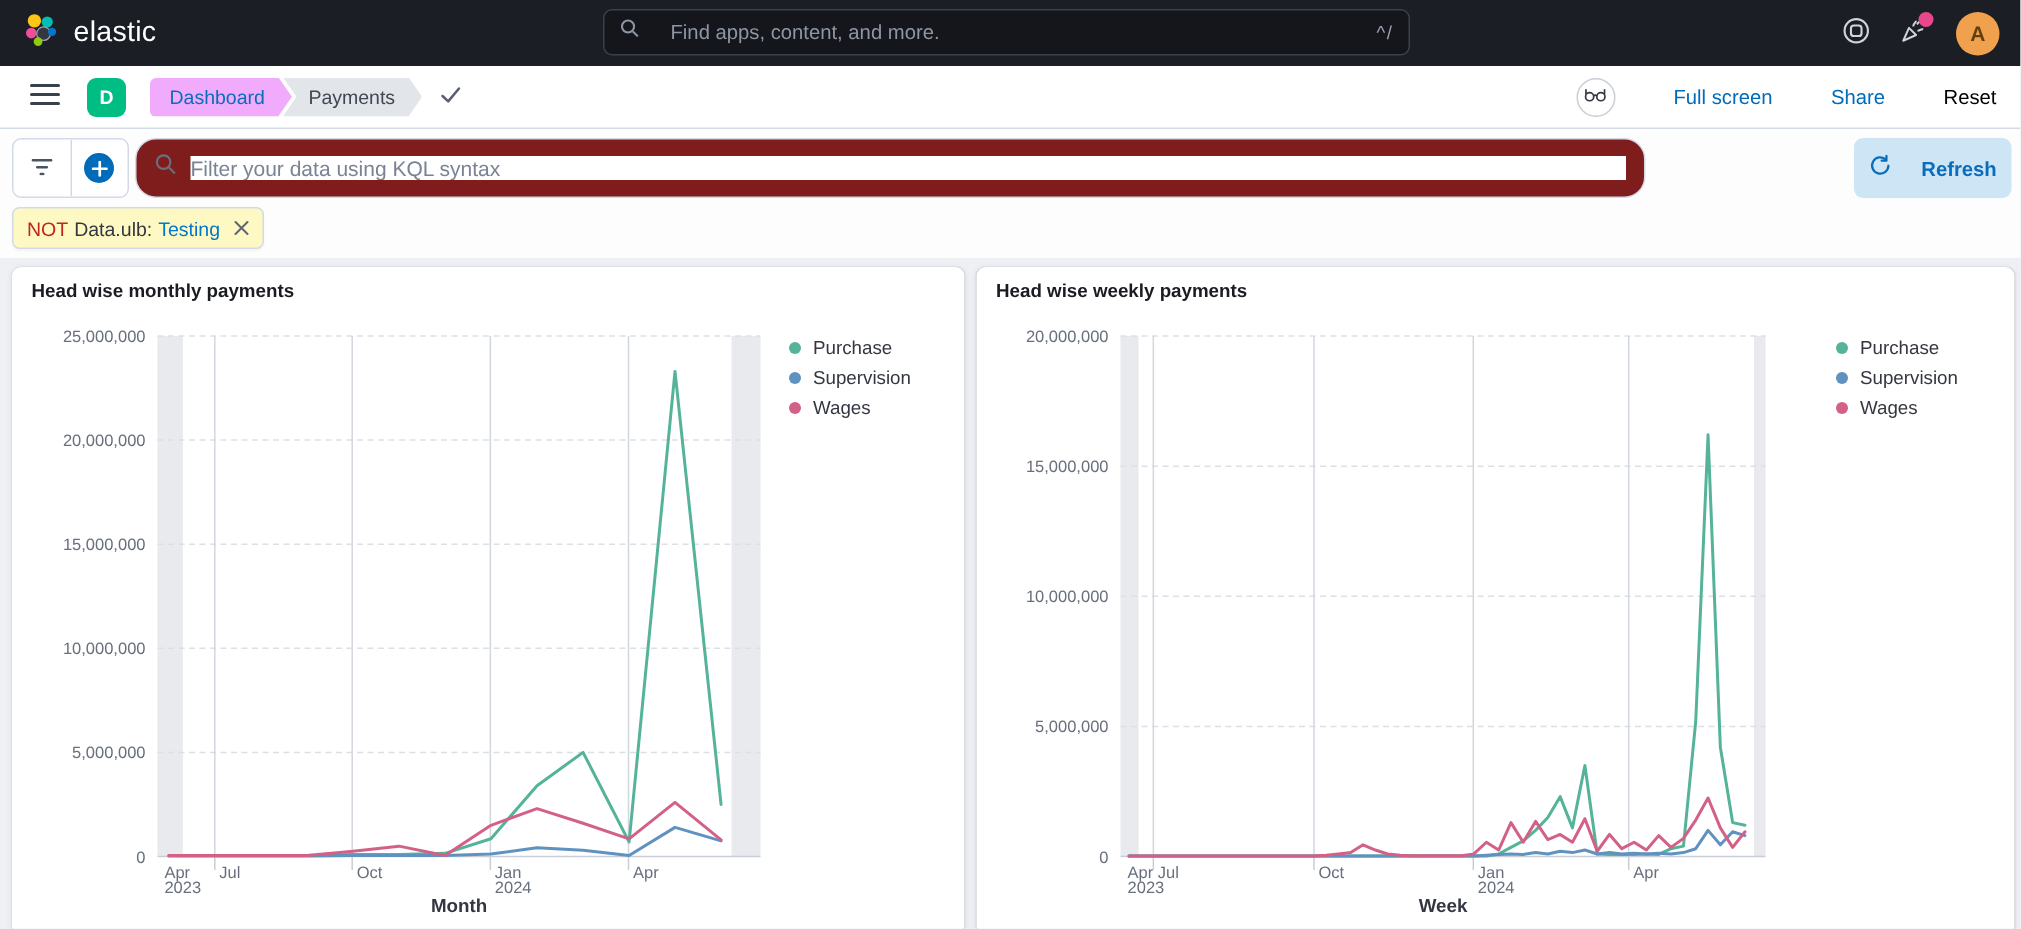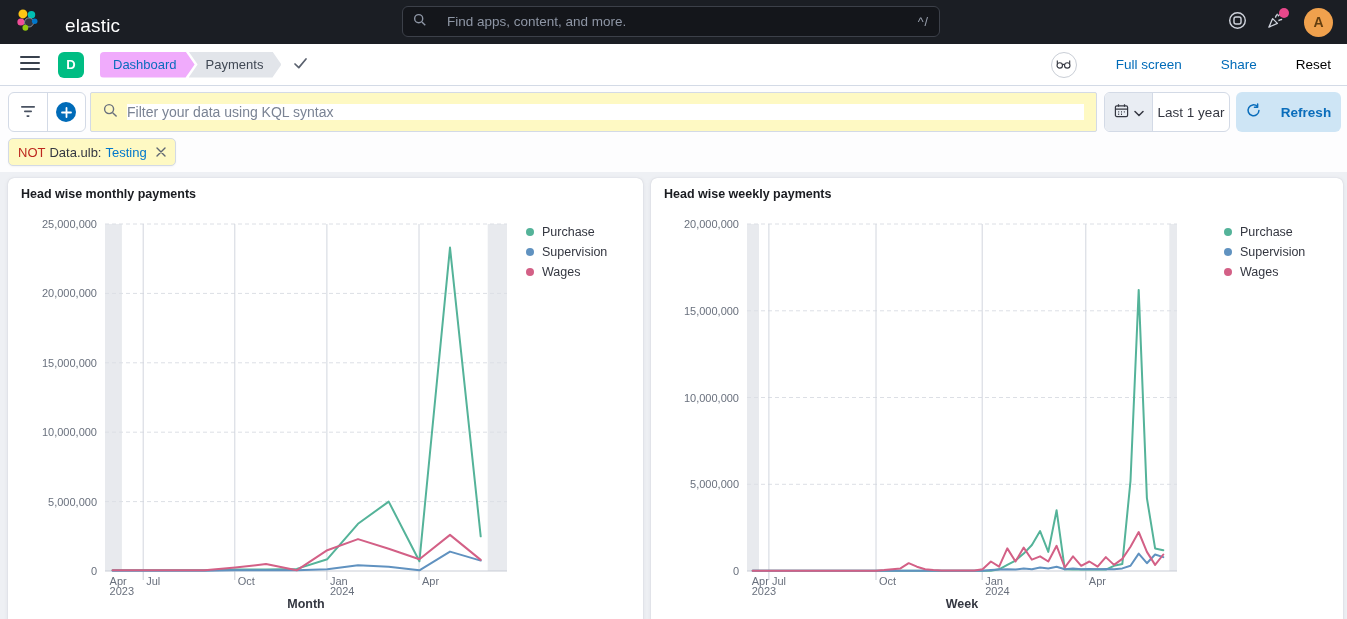--- a/index.html
+++ b/index.html
@@ -1,21 +1,21 @@
 <!DOCTYPE html>
 <html><head>
 <meta charset="utf-8">
 <style>
   *{box-sizing:border-box;margin:0;padding:0}
   html,body{width:1347px;height:619px;overflow:hidden}
   body{position:relative;font-family:"Liberation Sans",sans-serif;background:#eef0f4;-webkit-font-smoothing:antialiased}
 
   
   .hdr{position:absolute;left:0;top:0;width:1347px;height:44px;background:#1b1e24;display:flex;align-items:center;padding:0 14px;z-index:30}
-  .brand{display:flex;align-items:flex-end;gap:25px}
+  .brand{display:flex;align-items:center;gap:9px}
   .brand .word{color:#ffffff;font-size:19px;font-weight:400;letter-spacing:.2px}
   .hdr-search{position:absolute;left:402px;top:6px;width:538px;height:31px;background:#14161b;border:1px solid #3c4049;border-radius:6px;display:flex;align-items:center;padding:0 10px;gap:20px}
   .hdr-search input{flex:1;background:transparent;border:none;outline:none;color:#dfe3ea;font-size:13.5px;font-family:"Liberation Sans",sans-serif}
   .hdr-search input::placeholder{color:#8e96a5}
   .kbd-hint{color:#9aa1af;font-size:12.5px;letter-spacing:1px}
   .hdr-right{position:absolute;right:14px;top:0;height:44px;display:flex;align-items:center;gap:19px}
   .icon-btn{background:none;border:none;cursor:pointer;position:relative;display:flex;align-items:center;justify-content:center}
   .notif-dot{position:absolute;top:-3px;right:-4px;width:10px;height:10px;border-radius:50%;background:#e8488b}
   .avatar{width:29px;height:29px;border-radius:50%;background:#f0a14d;color:#643f10;font-size:14px;font-weight:bold;display:flex;align-items:center;justify-content:center;border:none;cursor:pointer}
 
@@ -32,21 +32,21 @@
   .glasses-badge{width:26px;height:26px;border-radius:50%;background:#fff;border:1px solid #c9ced6;display:flex;align-items:center;justify-content:center}
   .nav-link{background:none;border:none;color:#006bb8;font-size:13.5px;cursor:pointer;font-family:"Liberation Sans",sans-serif}
   .nav-link.disabled{color:#000000;cursor:default}
 
   
   .querybar{position:absolute;left:0;top:86px;width:1347px;height:86px;background:#fdfdfe;z-index:10}
   .btn-group{position:absolute;left:8px;top:6px;width:78px;height:40px;background:#fff;border:1px solid #d3dae6;border-radius:6px;display:flex;overflow:hidden}
   .btn-group .cell{flex:1;display:flex;align-items:center;justify-content:center;background:none;border:none;cursor:pointer}
   .btn-group .cell + .cell{border-left:1px solid #d3dae6}
   .plus-circle{width:20px;height:20px;border-radius:50%;background:#006bb8;color:#fff;display:flex;align-items:center;justify-content:center;font-size:15px;line-height:1}
-  .kql{position:absolute;left:90px;top:6px;width:1007px;height:40px;background:#fef9c3;border:1px solid #d3dae6;border-radius:2px;display:flex;align-items:center;padding:0 12px;gap:9px}
+  .kql{position:absolute;left:90px;top:6px;width:1007px;height:40px;background:#7f1d1d;border:1px solid #d3dae6;border-radius:14px;display:flex;align-items:center;padding:0 12px;gap:9px}
   .kql input{flex:1;border:none;outline:none;font-size:14px;color:#343741;font-family:"Liberation Sans",sans-serif}
   .kql input::placeholder{color:#7a8394}
   .datepicker{position:absolute;left:1104px;top:6px;width:126px;height:40px;border:1px solid #d3dae6;border-radius:6px;display:flex;overflow:hidden;background:#fff}
   .datepicker .cal-seg{width:48px;background:#e9edf3;border:none;border-right:1px solid #d3dae6;display:flex;align-items:center;justify-content:center;gap:5px;cursor:pointer}
   .datepicker .range-seg{flex:1;background:none;border:none;font-size:13.5px;color:#343741;cursor:pointer;font-family:"Liberation Sans",sans-serif}
   .refresh-btn{position:absolute;left:1236px;top:6px;width:105px;height:40px;background:#cee5f5;border:none;border-radius:6px;color:#0a6dbb;font-size:13.5px;font-weight:bold;display:flex;align-items:center;justify-content:center;gap:20px;cursor:pointer;font-family:"Liberation Sans",sans-serif}
   .pill{position:absolute;left:8px;top:52px;height:28px;background:#fef9c3;border:1px solid #d3dae6;border-radius:5px;display:flex;align-items:center;padding:0 9px;gap:4px;font-size:13px;cursor:pointer;box-shadow:0 1px 2px rgba(0,0,0,.04)}
   .pill .neg{color:#bd271e}
   .pill .fld{color:#343741}
   .pill .val{color:#0077cc}
@@ -183,39 +183,20 @@
   <div class="kql">
     <span>
       <svg width="15" height="15" viewBox="0 0 16 16" fill="none" stroke="#69707d" stroke-width="1.5">
         <circle cx="6.5" cy="6.5" r="4.8"></circle>
           <path d="M10.3 10.3 L14.5 14.5"></path>
       </svg>
     </span>
     <input placeholder="Filter your data using KQL syntax" style="">
   </div>
 
-  <div class="datepicker">
-    <button class="cal-seg">
-      <span>
-        <svg width="15" height="15" viewBox="0 0 16 16" fill="none" stroke="#343741" stroke-width="1.3">
-          <rect x="1.5" y="3" width="13" height="11.5" rx="1.5"></rect>
-            <path d="M1.5 6.5 H14.5"></path>
-            <path d="M4.8 1.2 V4"></path>
-            <path d="M11.2 1.2 V4"></path>
-          <path d="M4.5 9.5 h1 M7.5 9.5 h1 M10.5 9.5 h1 M4.5 12 h1 M7.5 12 h1" stroke-width="1.5"></path>
-        </svg>
-      </span>
-      <span>
-        <svg width="10" height="7" viewBox="0 0 10 7" fill="none" stroke="#343741" stroke-width="1.5" stroke-linecap="round">
-            <path d="M1 1.5 L5 5.5 L9 1.5"></path>
-          </svg>
-      </span>
-    </button>
-    <button class="range-seg">Last 1 year</button>
-  </div>
 
   <button class="refresh-btn">
     <span>
       <svg width="15" height="15" viewBox="0 0 16 16" fill="none" stroke="#0a6dbb" stroke-width="1.6" stroke-linecap="round">
         <path d="M13.8 8 A5.8 5.8 0 1 1 12 3.6"></path>
           <path d="M12.4 1 L12.4 4.4 L9 4.4" stroke-linejoin="round"></path>
       </svg>
     </span>
     <span>Refresh</span>
   </button>

